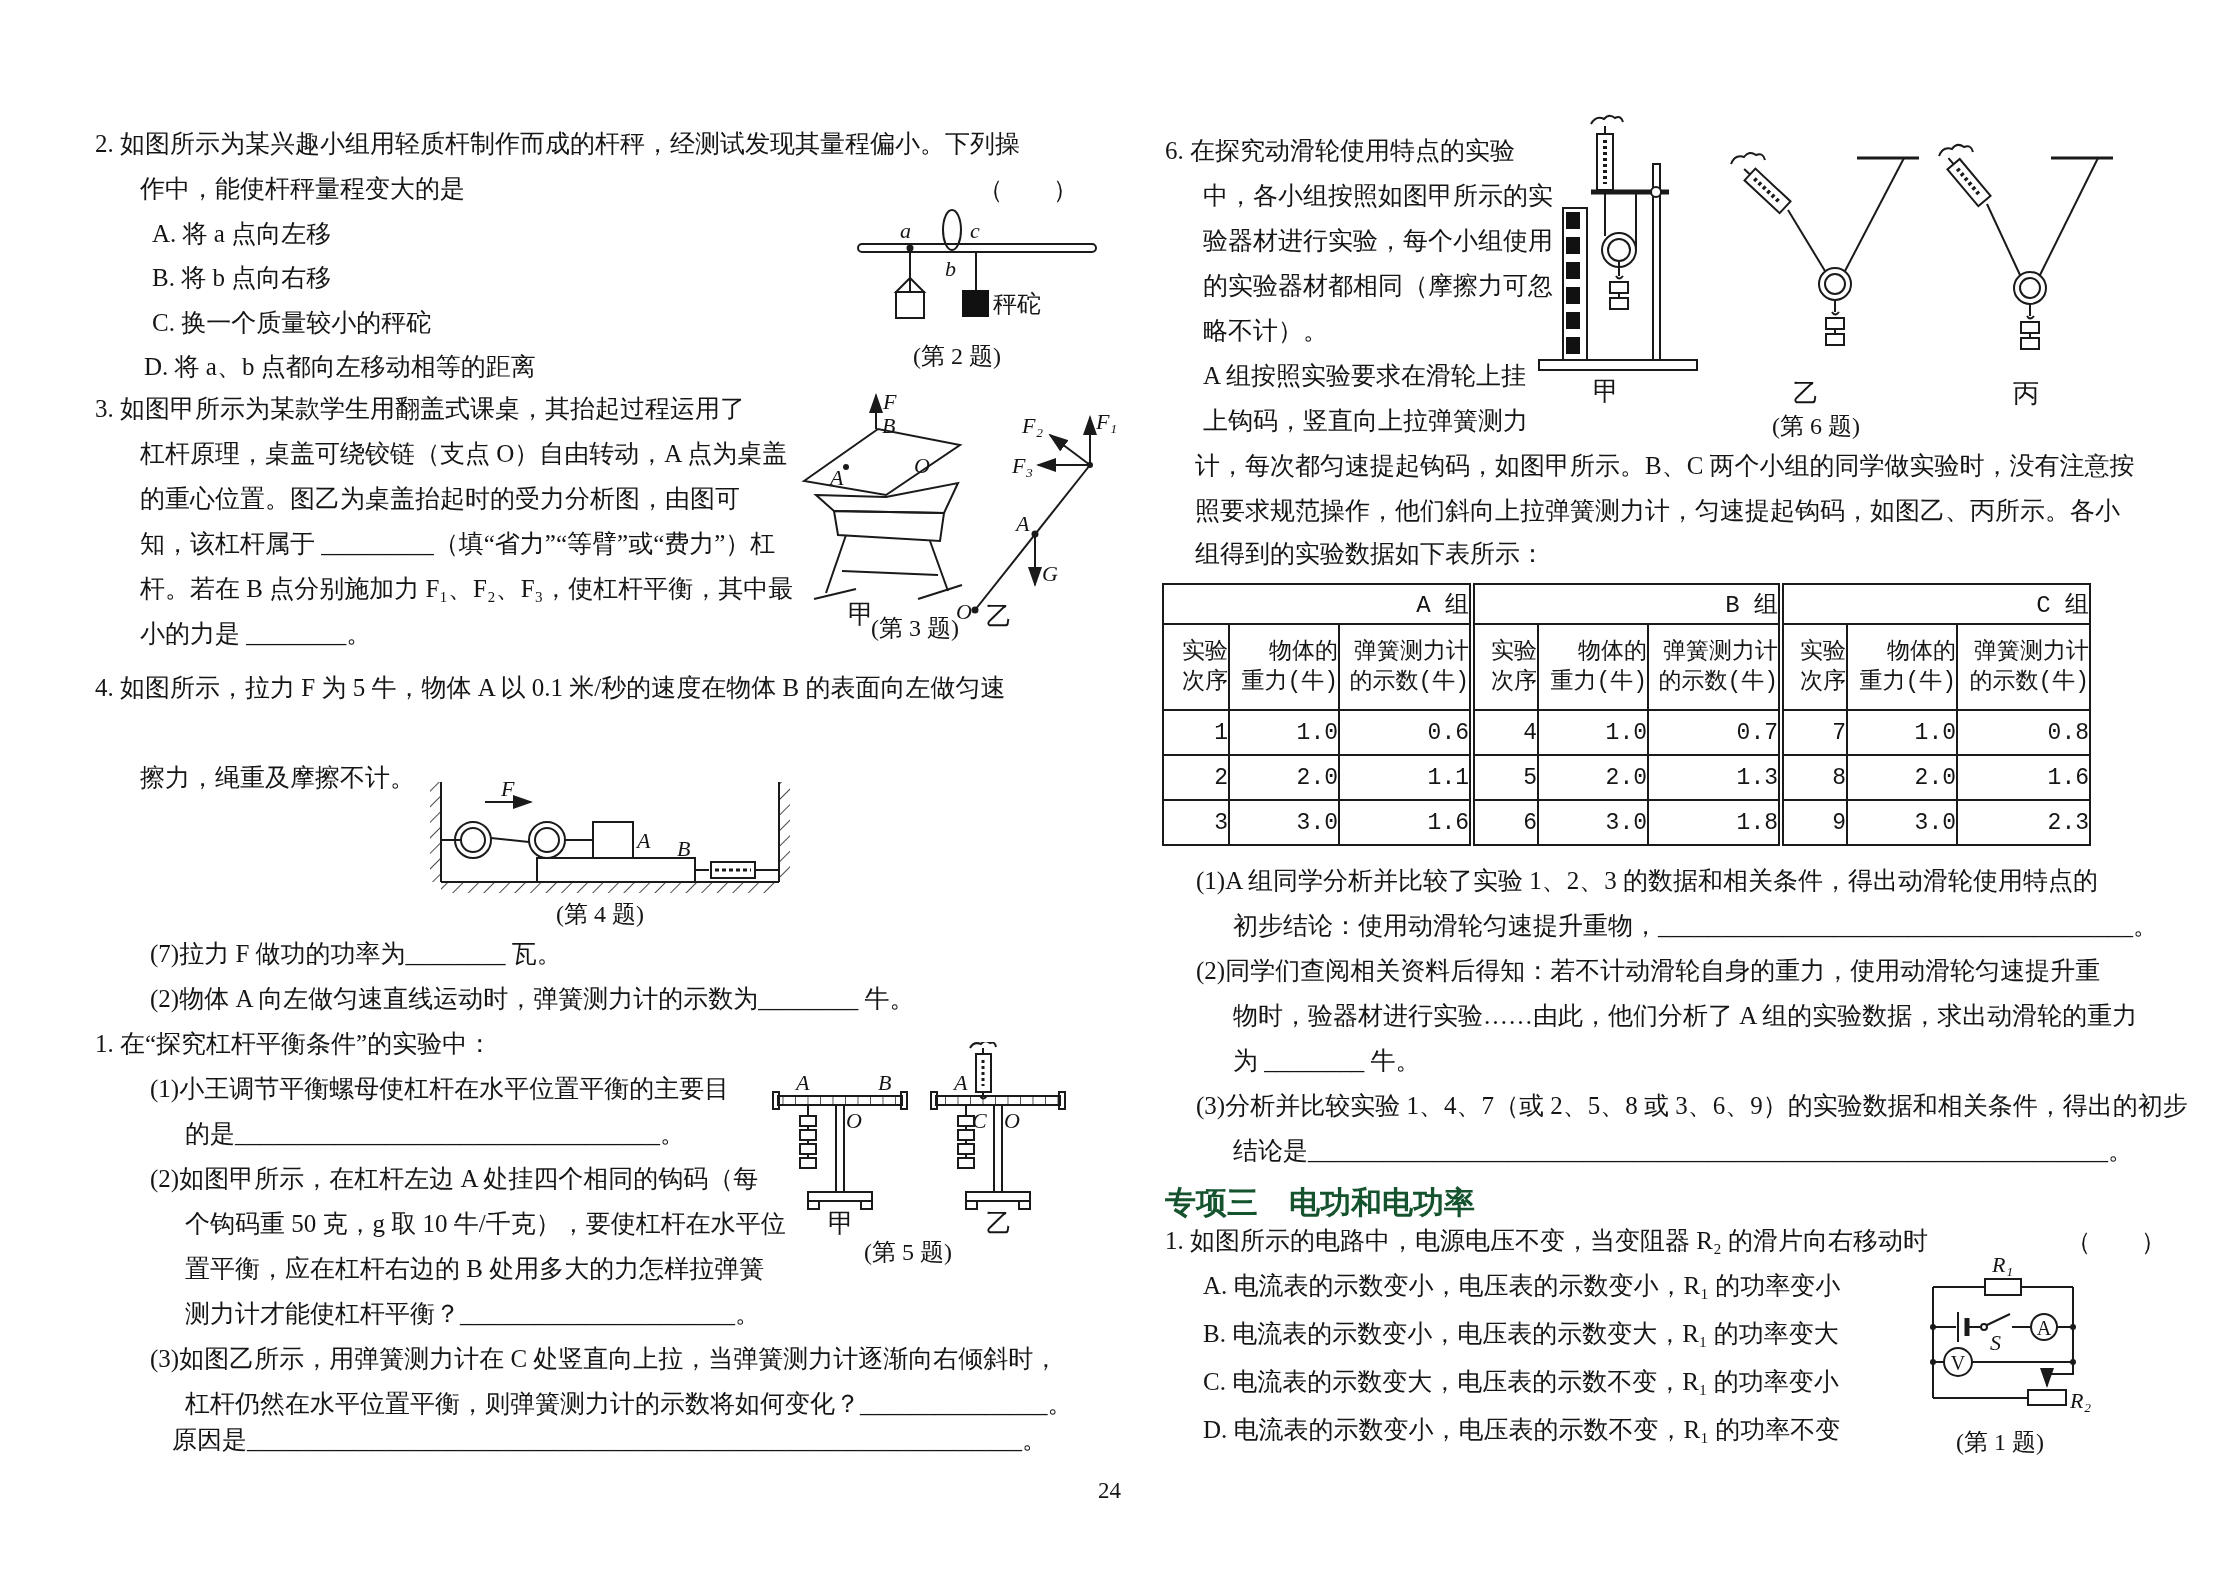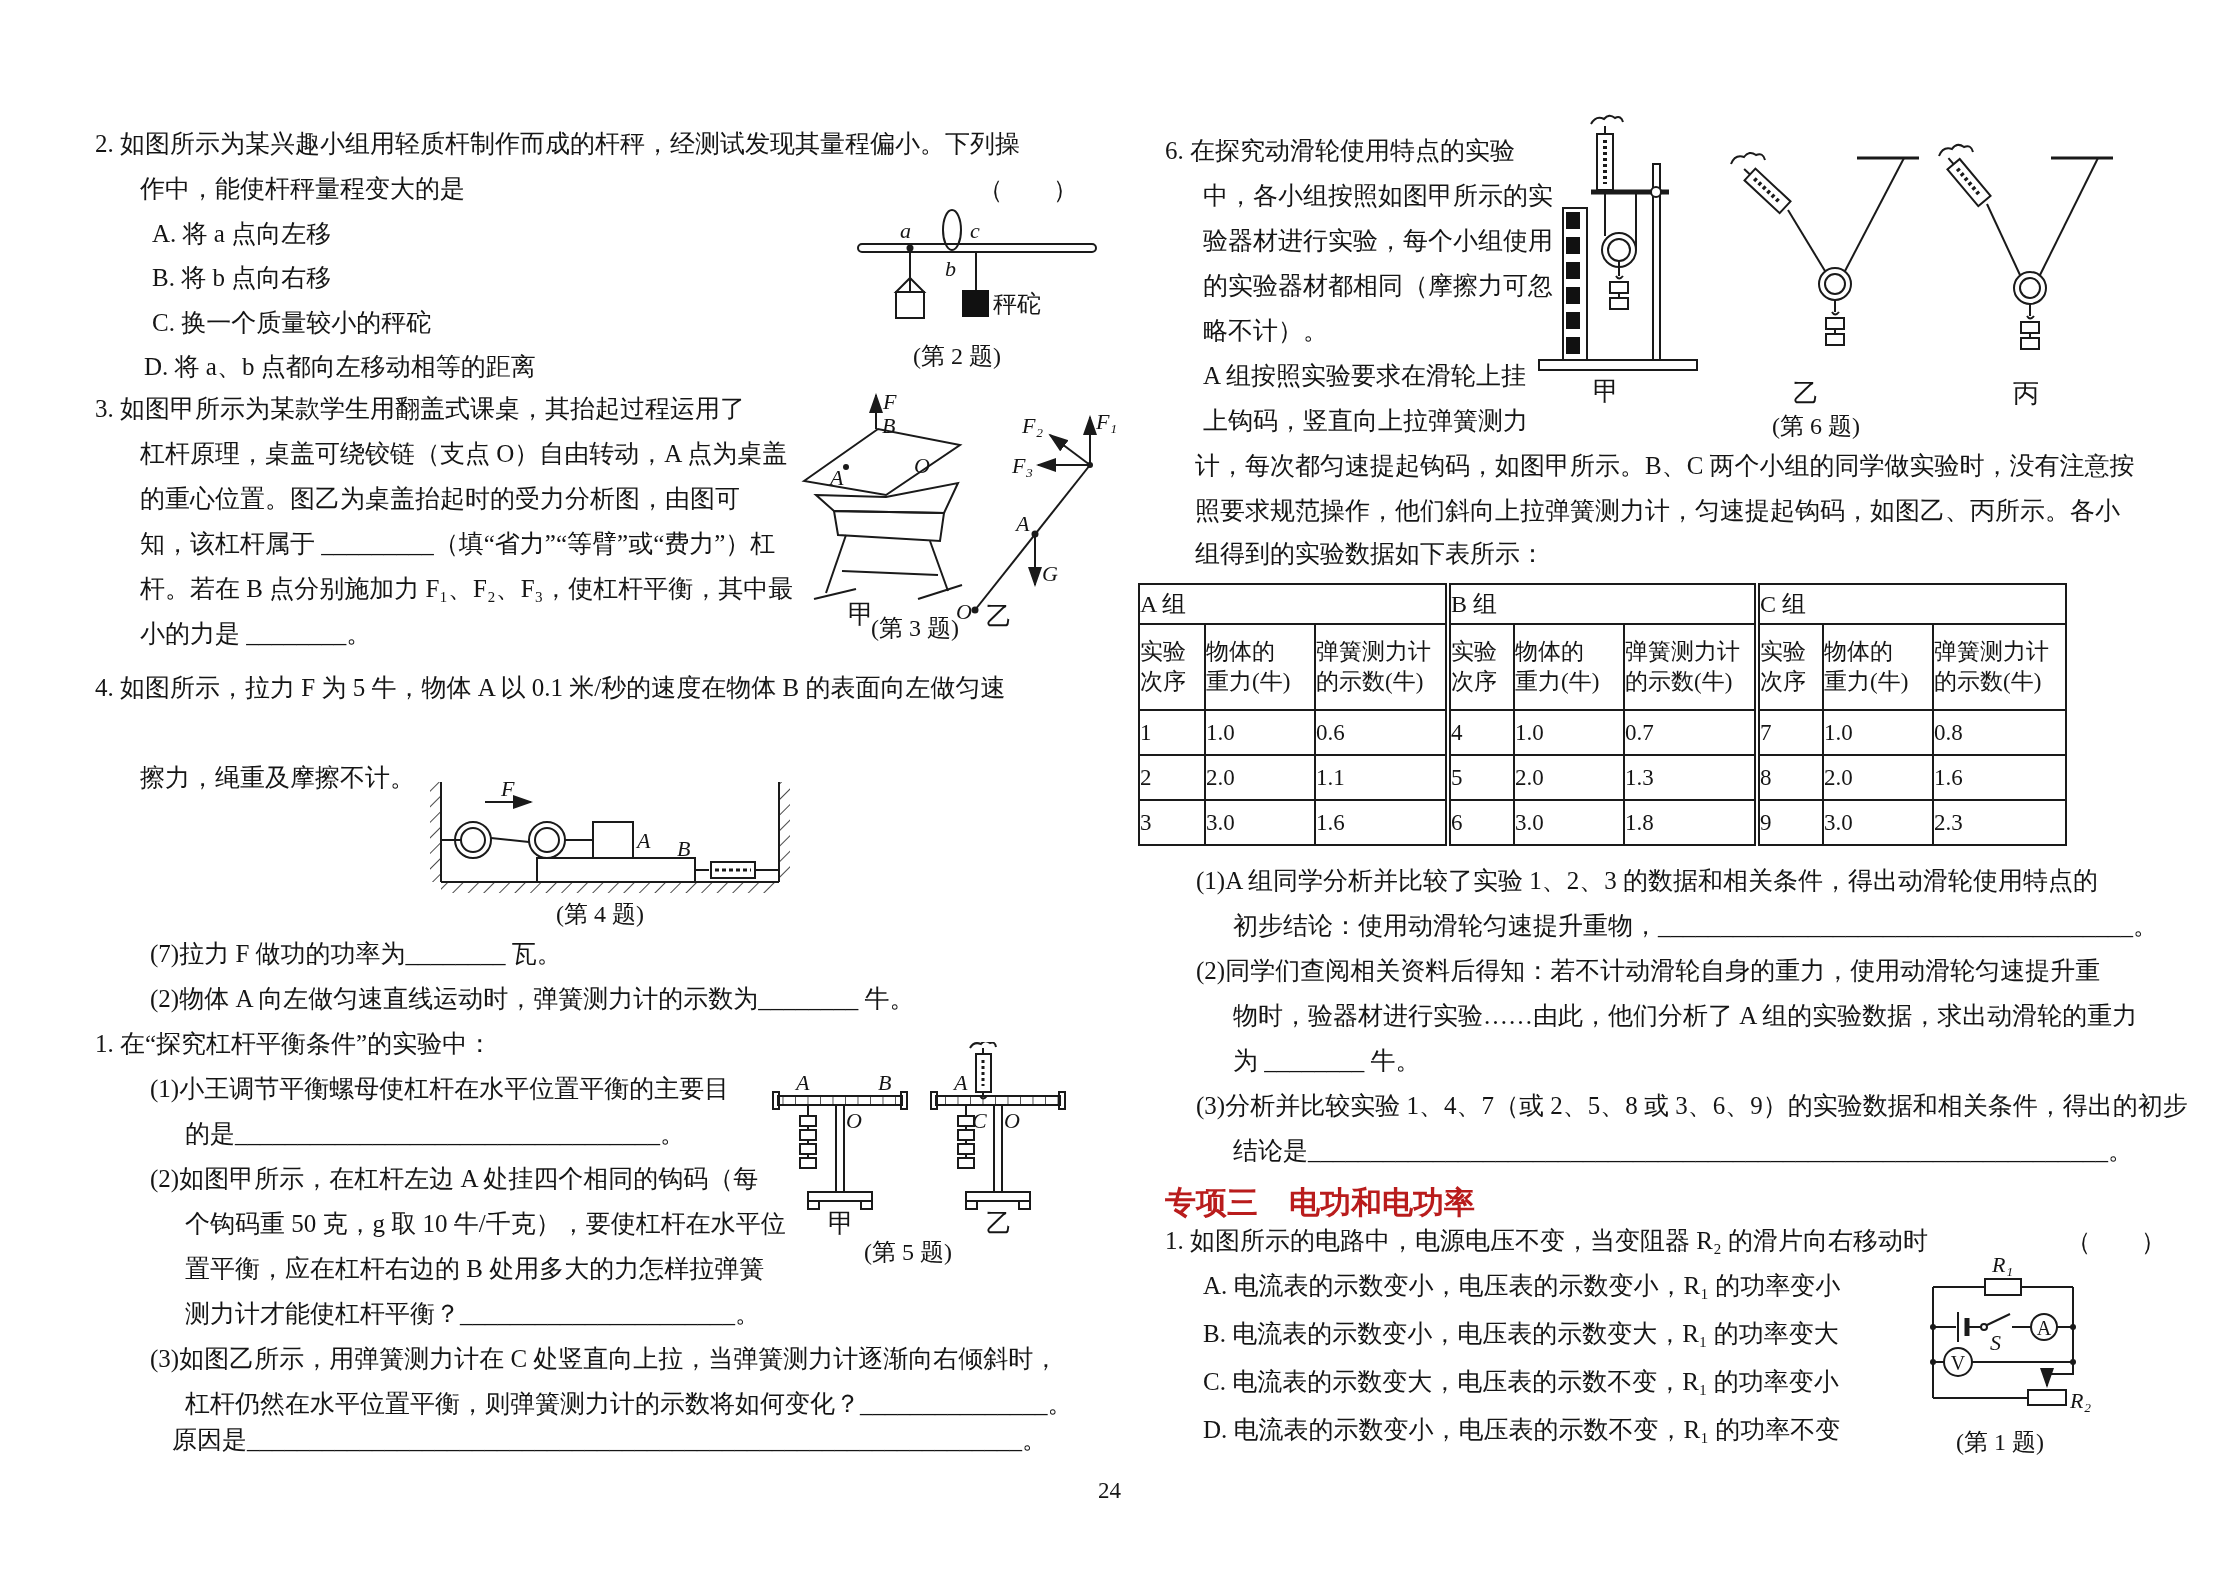--- a/index.html
+++ b/index.html
@@ -2,29 +2,29 @@
 <html><head>
 <meta charset="utf-8">
 <style>
   html,body{margin:0;padding:0;background:#e8e8e8;}
   .page{position:relative;width:2220px;height:1571px;background:#ffffff;overflow:hidden;
         font-family:"Liberation Serif","DejaVu Serif",serif;color:#151515;}
   .ln{position:absolute;font-size:25px;line-height:32px;white-space:pre;}
   .cap{position:absolute;font-size:24px;width:240px;text-align:center;white-space:pre;}
   .bracket{position:absolute;font-size:25px;white-space:pre;}
   .sec{position:absolute;font-family:"Liberation Sans","DejaVu Sans",sans-serif;
-       font-weight:bold;font-size:31px;color:#b91c1c;white-space:pre;}
+       font-weight:bold;font-size:31px;color:#14532d;white-space:pre;}
   .pageno{position:absolute;font-size:23px;}
   .fig{position:absolute;}
   svg text{font-family:"Liberation Serif","DejaVu Serif",serif;fill:#151515;}
   svg .lt{font-style:italic;font-size:22px;}
   svg .cjk{font-size:24px;}
   svg .big{font-size:26px;}
-  table.data{position:absolute;left:1138px;top:583px;border-collapse:collapse;table-layout:fixed;
-             font-size:23px;text-align:left;color:#151515;}
+  table.data{position:absolute;left:1162px;top:583px;border-collapse:collapse;table-layout:fixed;
+             font-size:23px;text-align:right;color:#151515;font-family:Liberation Mono, monospace;}
   table.data td{border:2px solid #1a1a1a;padding:0;}
   table.data td.gsep{border-left:6px double #1a1a1a;}
   table.data .gh{height:38px;font-size:24px;}
   table.data .ch{height:84px;line-height:30px;}
   table.data .dr{height:43px;}
 </style>
 </head>
 <body>
 
 <div class="page">

